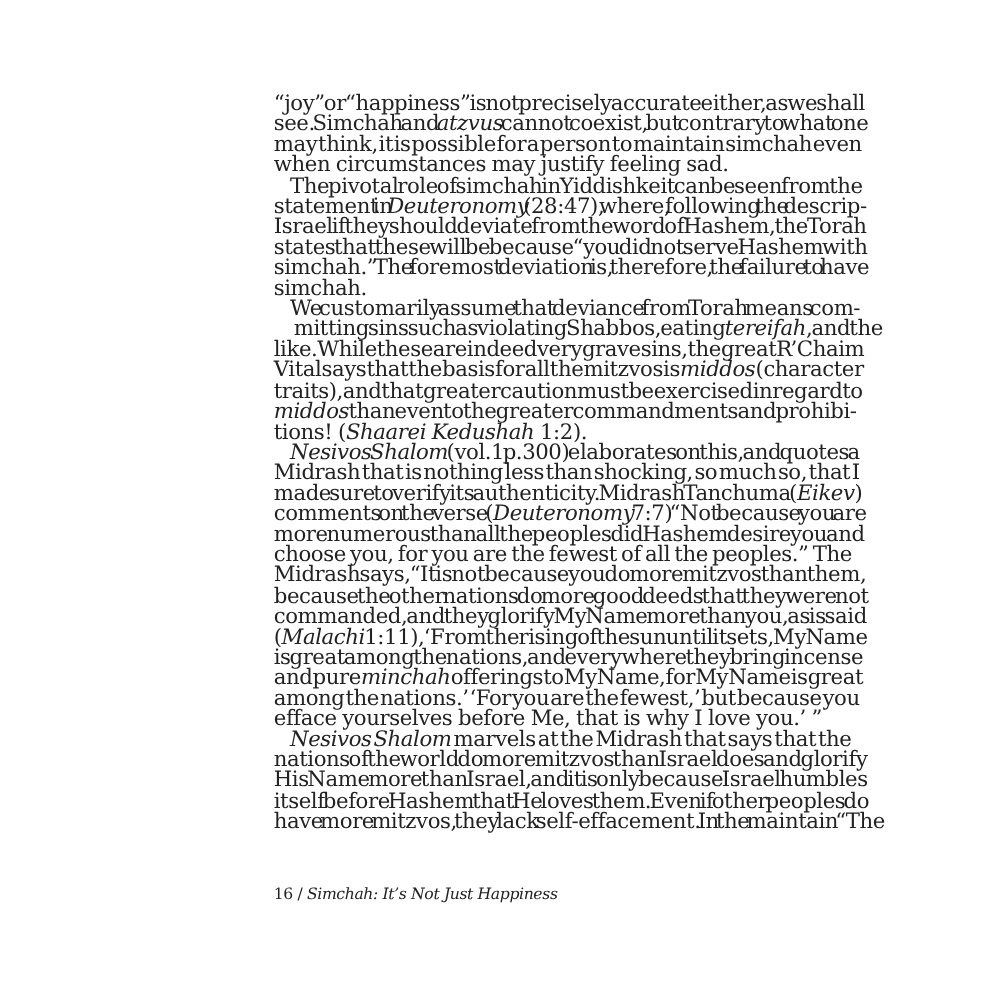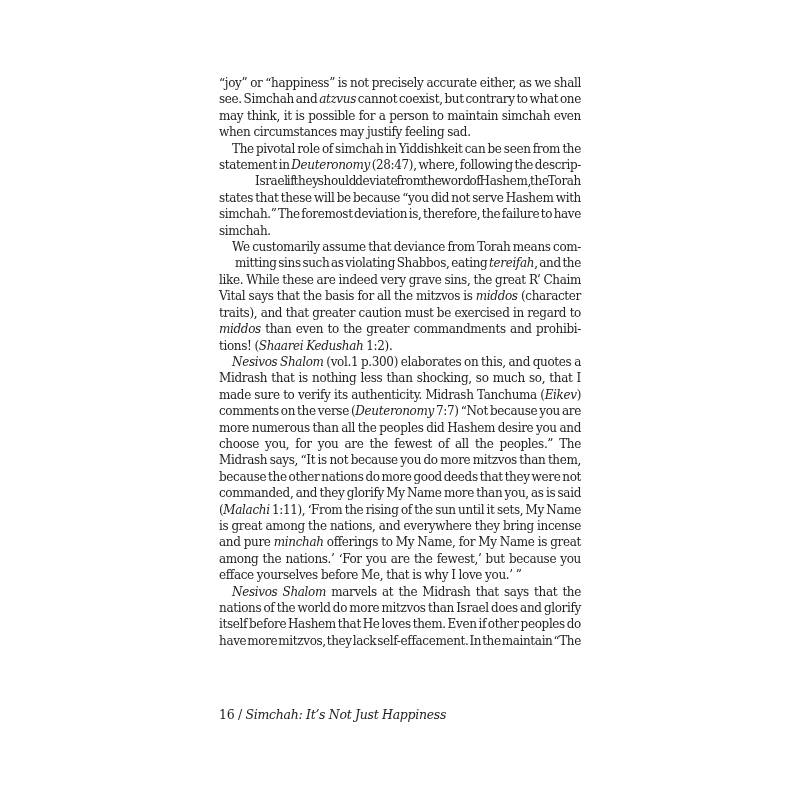--- a/index.html
+++ b/index.html
@@ -1,20 +1,20 @@
 <!DOCTYPE html>
 <html><head>
   <meta charset="utf-8">
   <style>
     html, body { margin: 0; padding: 0; background: #ffffff; }
     body { width: 800px; height: 800px; position: relative; overflow: hidden; }
     .page {
       position: absolute; left: 219px; top: 75px; width: 362px;
       font-family: "DejaVu Serif", serif;
-      font-size: 12px;
+      font-size: 17px;
       color: #222222;
       letter-spacing: -0.35px;
       word-spacing: -0.5px;
     }
     .line {
       display: block;
       height: 16.42px;
       line-height: 16.42px;
       white-space: nowrap;
       text-align: justify;
@@ -40,21 +40,21 @@
 <div class="page" id="page-body">
     <div>
       <span class="line" style="word-spacing: -5.74844px;"><span class="seg">“joy” or “happiness” is not precisely accurate either, as we shall</span></span>
       <span class="line" style="word-spacing: -6.95px;"><span class="seg">see. Simchah and </span><span class="seg it">atzvus</span><span class="seg"> cannot coexist, but contrary to what one</span></span>
       <span class="line" style="word-spacing: -4.4375px;"><span class="seg">may think, it is possible for a person to maintain simchah even</span></span>
       <span class="line last"><span class="seg">when circumstances may justify feeling sad.</span></span>
     </div>
     <div>
       <span class="line indent" style="word-spacing: -5.87074px;"><span class="seg">The pivotal role of simchah in Yiddishkeit can be seen from the</span></span>
       <span class="line" style="word-spacing: -9.22991px;"><span class="seg">statement in </span><span class="seg it">Deuteronomy</span><span class="seg"> (28:47), where, following the descrip-</span></span>
-      <span class="line" style="word-spacing: -5.79688px; margin-left: 36px;"><span class="seg">Israel if they should deviate from the word of Hashem, the Torah</span></span>
+      <span class="line" style="word-spacing: -5.79688px;"><span class="seg">Israel if they should deviate from the word of Hashem, the Torah</span></span>
       <span class="line" style="word-spacing: -6.0625px;"><span class="seg">states that these will be because “you did not serve Hashem with</span></span>
       <span class="line" style="word-spacing: -7.89757px;"><span class="seg">simchah.” The foremost deviation is, therefore, the failure to have</span></span>
       <span class="line last"><span class="seg">simchah.</span></span>
     </div>
     <div>
       <span class="line indent" style="word-spacing: -7.30273px;"><span class="seg">We customarily assume that deviance from Torah means com-</span></span>
       <span class="line" style="word-spacing: -5.72743px; margin-left: 16px;"><span class="seg">mitting sins such as violating Shabbos, eating </span><span class="seg it">tereifah</span><span class="seg">, and the</span></span>
       <span class="line" style="word-spacing: -5.10227px;"><span class="seg">like. While these are indeed very grave sins, the great R’ Chaim</span></span>
       <span class="line" style="word-spacing: -4.8892px;"><span class="seg">Vital says that the basis for all the mitzvos is </span><span class="seg it">middos</span><span class="seg"> (character</span></span>
       <span class="line" style="word-spacing: -5.12812px;"><span class="seg">traits), and that greater caution must be exercised in regard to</span></span>
@@ -73,20 +73,21 @@
       <span class="line" style="word-spacing: -5.9446px;"><span class="seg">commanded, and they glorify My Name more than you, as is said</span></span>
       <span class="line" style="word-spacing: -5.53385px;"><span class="seg">(</span><span class="seg it">Malachi</span><span class="seg"> 1:11), ‘From the rising of the sun until it sets, My Name</span></span>
       <span class="line" style="word-spacing: -5.93924px;"><span class="seg">is great among the nations, and everywhere they bring incense</span></span>
       <span class="line" style="word-spacing: -4.92188px;"><span class="seg">and pure </span><span class="seg it">minchah</span><span class="seg"> offerings to My Name, for My Name is great</span></span>
       <span class="line" style="word-spacing: -4.28281px;"><span class="seg">among the nations.’ ‘For you are the fewest,’ but because you</span></span>
       <span class="line last"><span class="seg">efface yourselves before Me, that is why I love you.’ ”</span></span>
     </div>
     <div>
       <span class="line indent" style="word-spacing: -3.47222px;"><span class="seg it">Nesivos Shalom</span><span class="seg"> marvels at the Midrash that says that the</span></span>
       <span class="line" style="word-spacing: -6.00994px;"><span class="seg">nations of the world do more mitzvos than Israel does and glorify</span></span>
+      <span class="line" style="word-spacing: -6.12074px;"><span class="seg">His Name more than Israel, and it is only because Israel humbles</span></span>
       <span class="line" style="word-spacing: -6.46733px;"><span class="seg">itself before Hashem that He loves them. Even if other peoples do</span></span>
       <span class="line" style="word-spacing: -7.34028px;"><span class="seg">have more mitzvos, they lack self-effacement. In the maintain “The</span></span>
     </div>
   </div>
 
 <div class="footer">
   <span>16</span><span> / </span><span class="it">Simchah: It’s Not Just Happiness</span>
 </div>
 
 </body></html>

